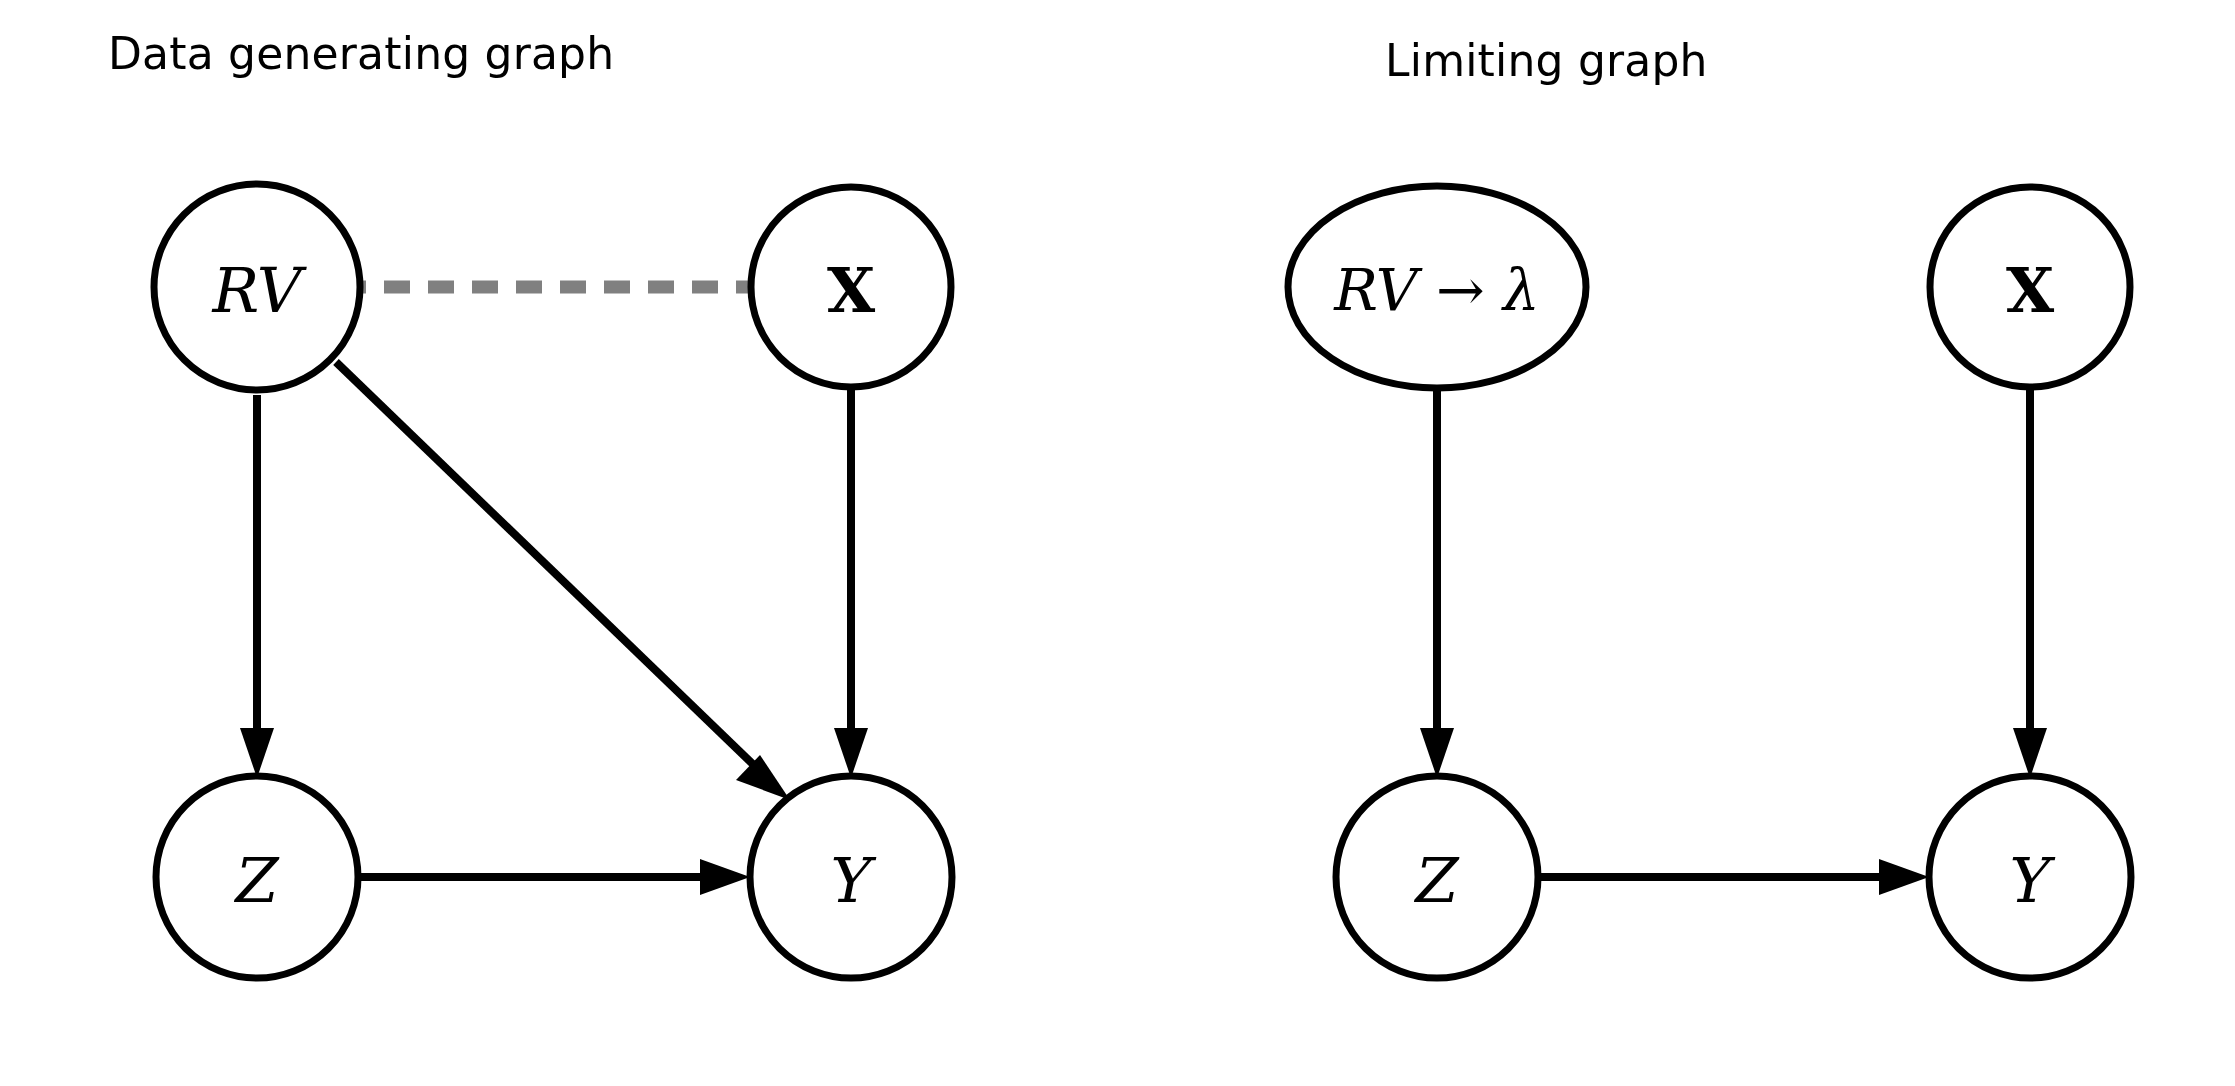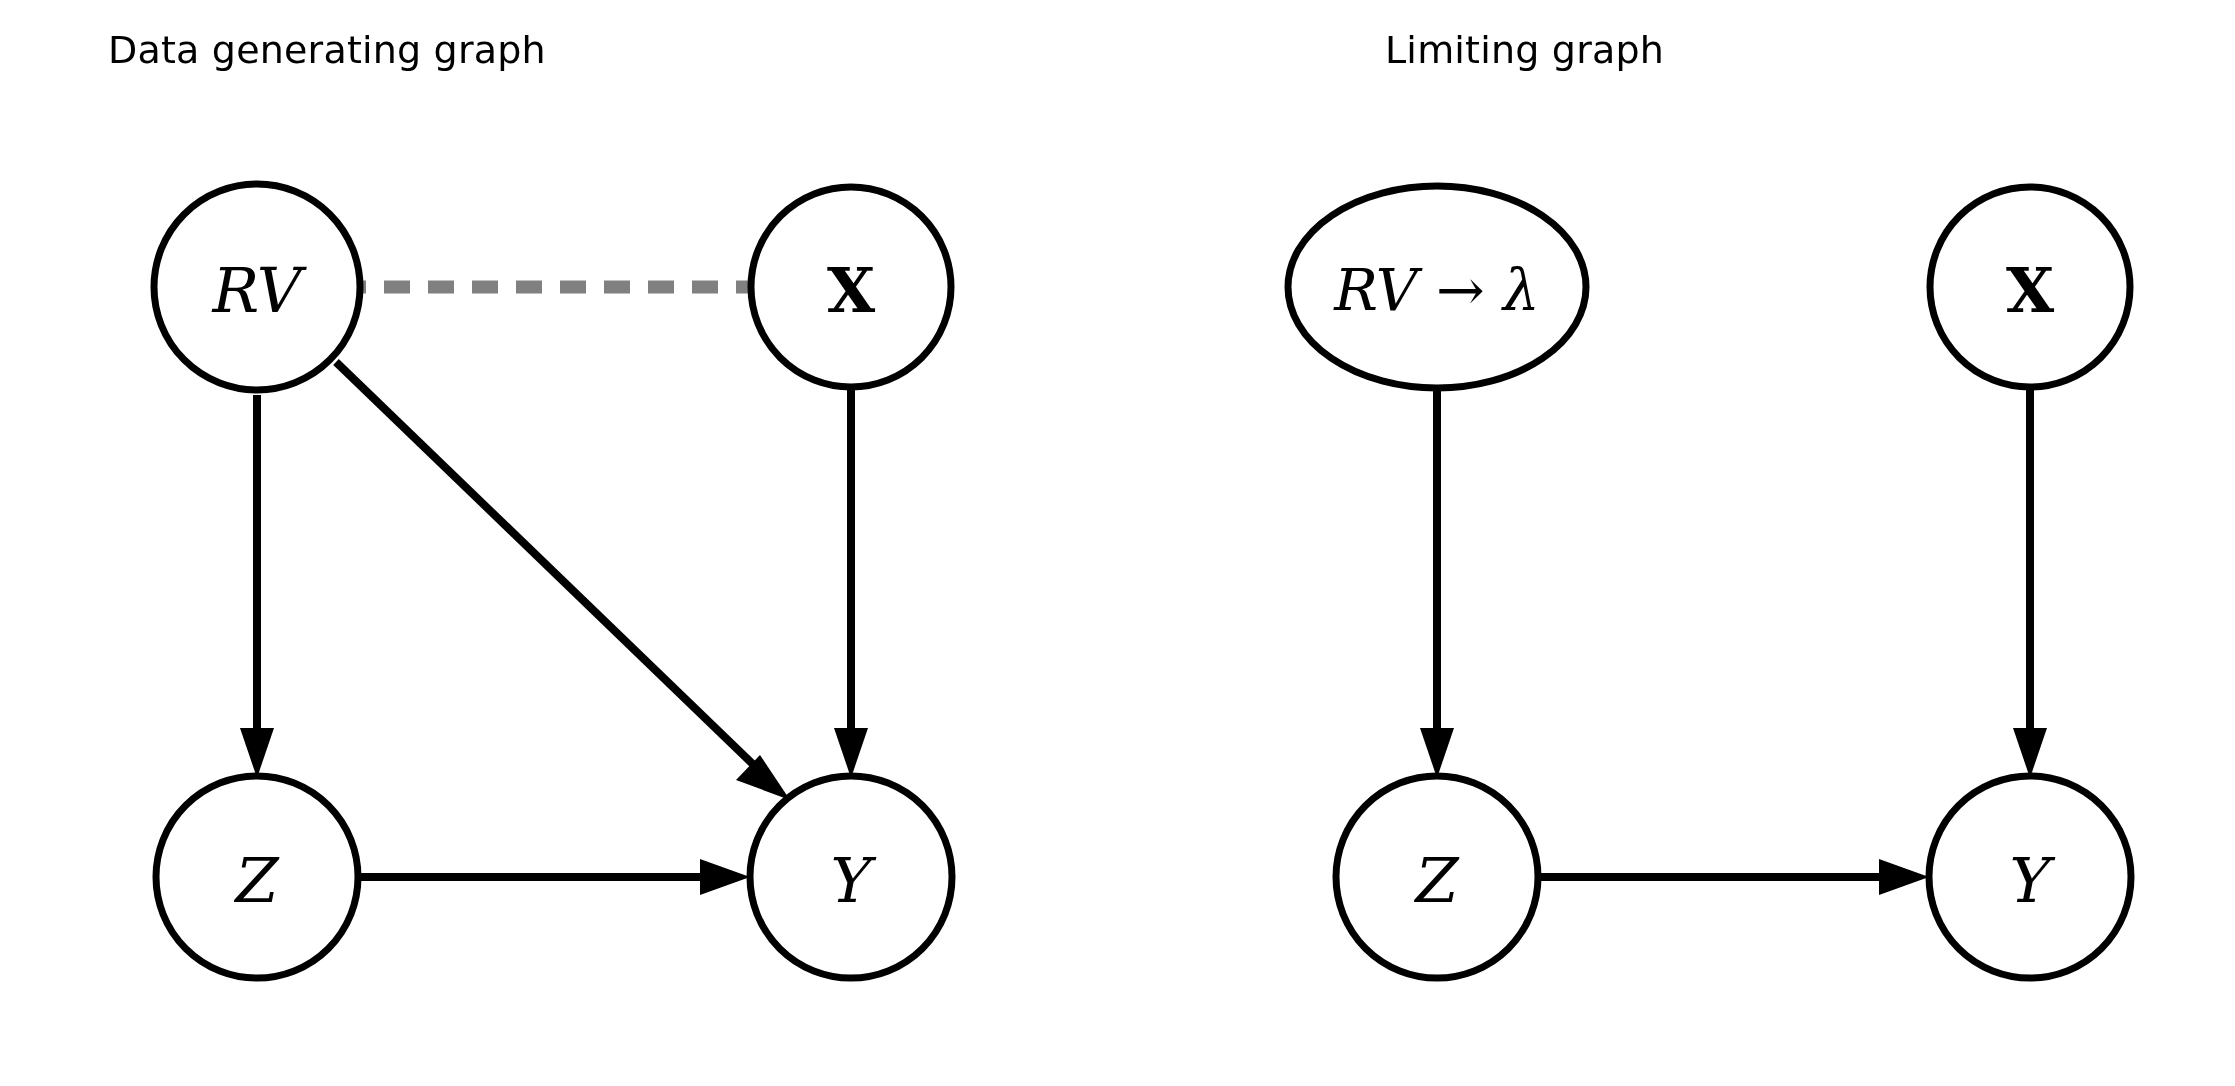--- a/index.html
+++ b/index.html
@@ -11,28 +11,28 @@
     position: relative;
     width: 2235px;
     height: 1086px;
     background: #ffffff;
     overflow: hidden;
     font-family: "Liberation Sans", sans-serif;
   }
   .panel-title {
     position: absolute;
     font-family: "DejaVu Sans", sans-serif;
-    font-size: 38px;
+    font-size: 44px;
     font-weight: 400;
     color: #000000;
     white-space: nowrap;
     letter-spacing: 0.2px;
   }
   #title-left  { left: 108px;  top: 28px; }
-  #title-right { left: 1385px; top: 28px; }
+  #title-right { left: 1385px; top: 35px; }
 
   .graph-svg {
     position: absolute;
     left: 0;
     top: 0;
     width: 2235px;
     height: 1086px;
   }
 
   .node-shape {

